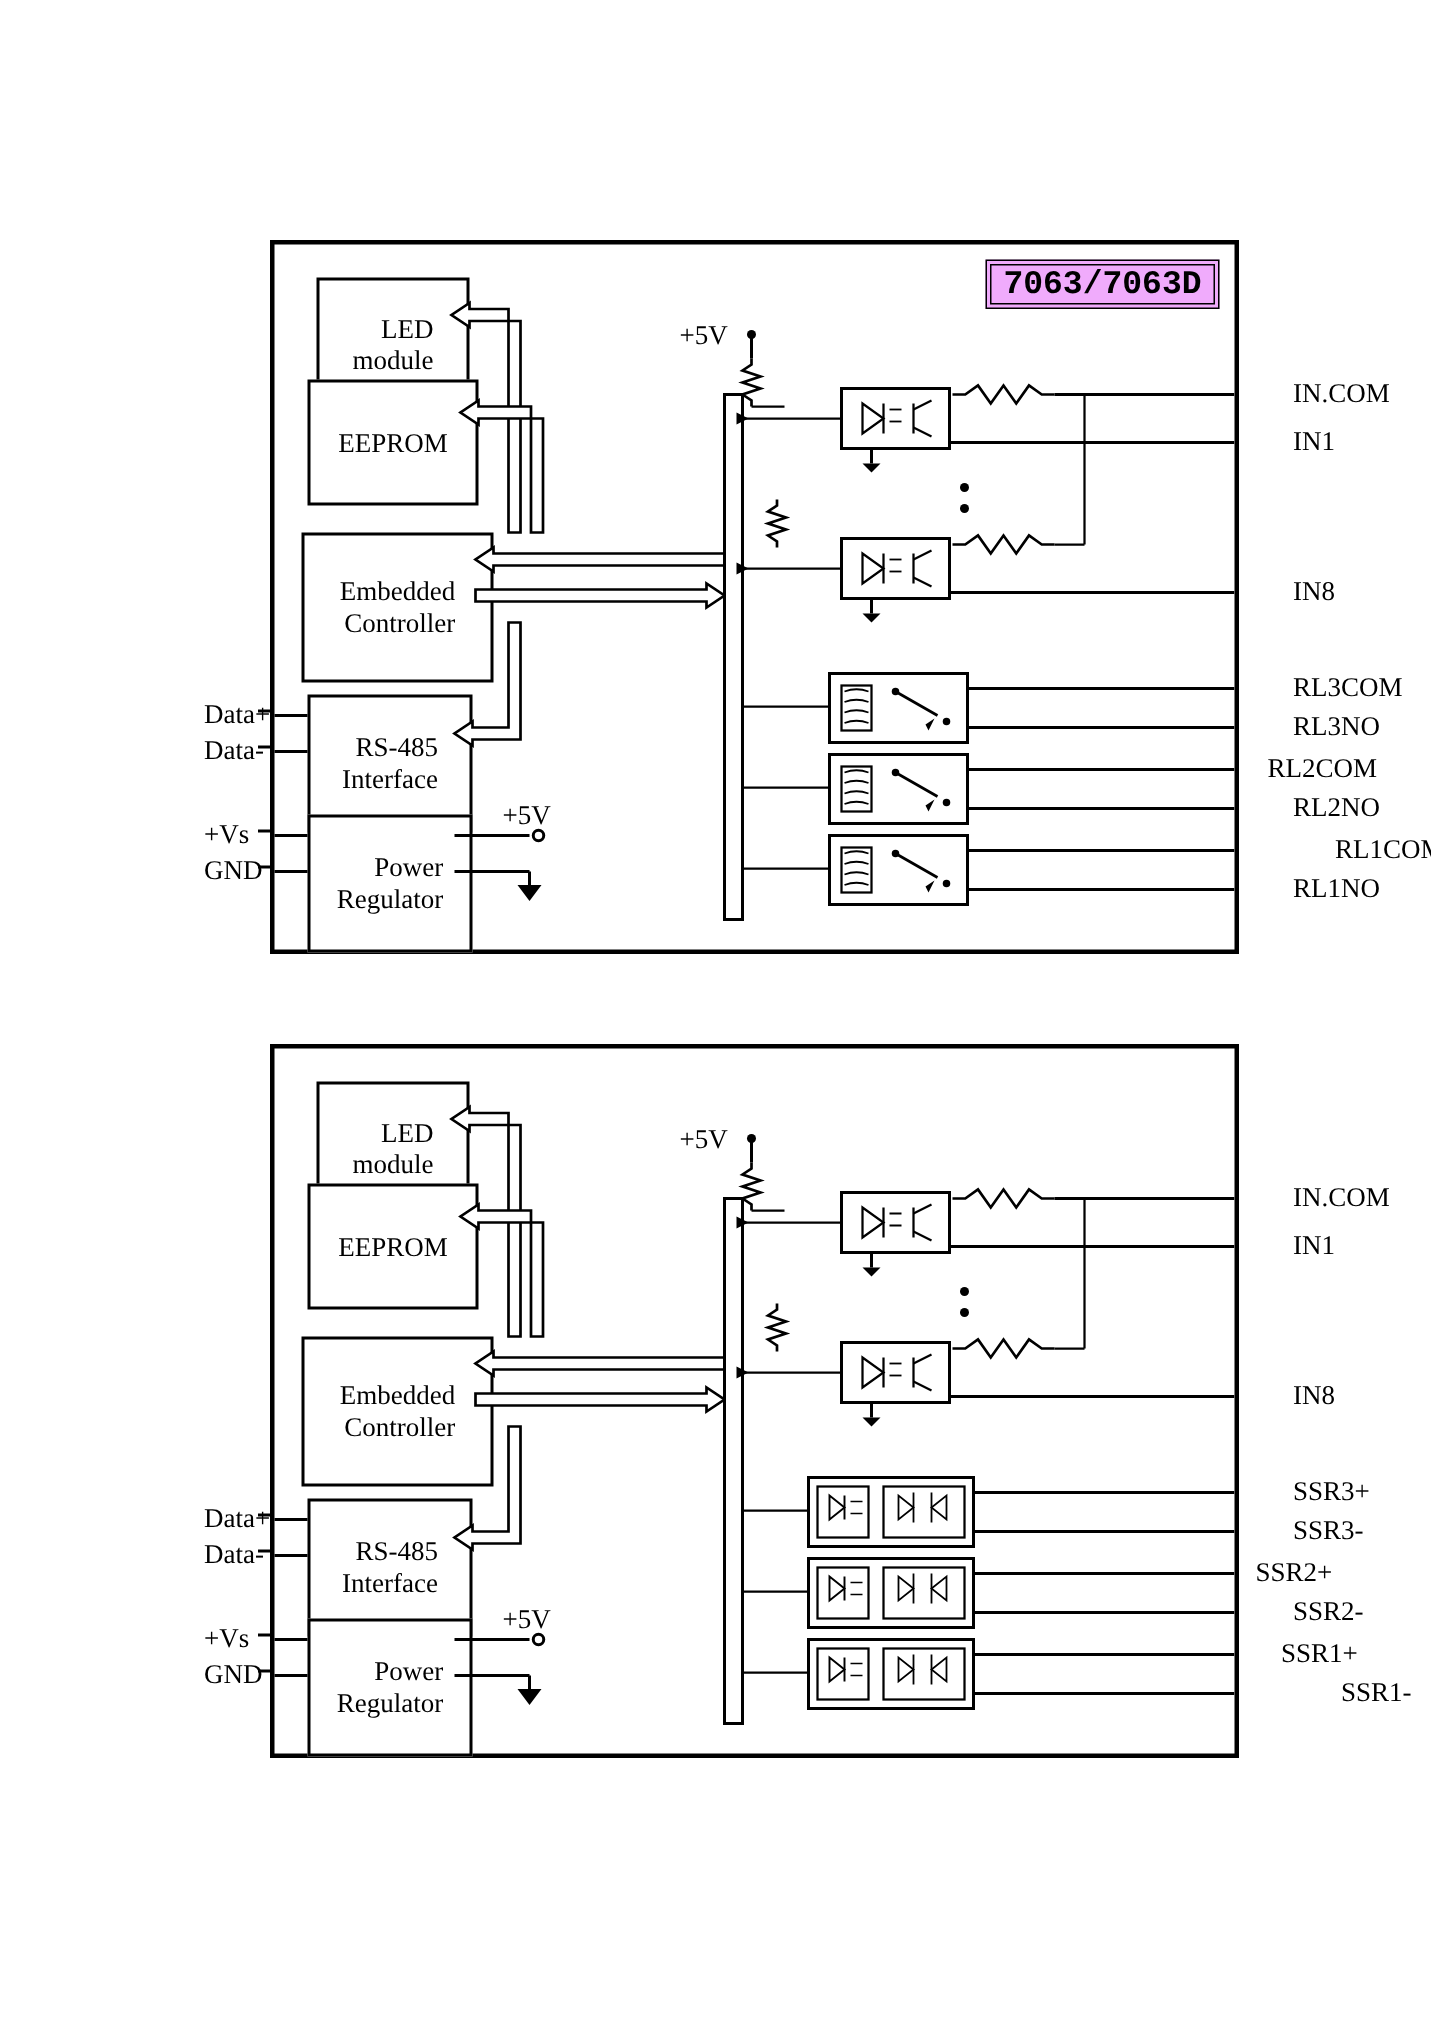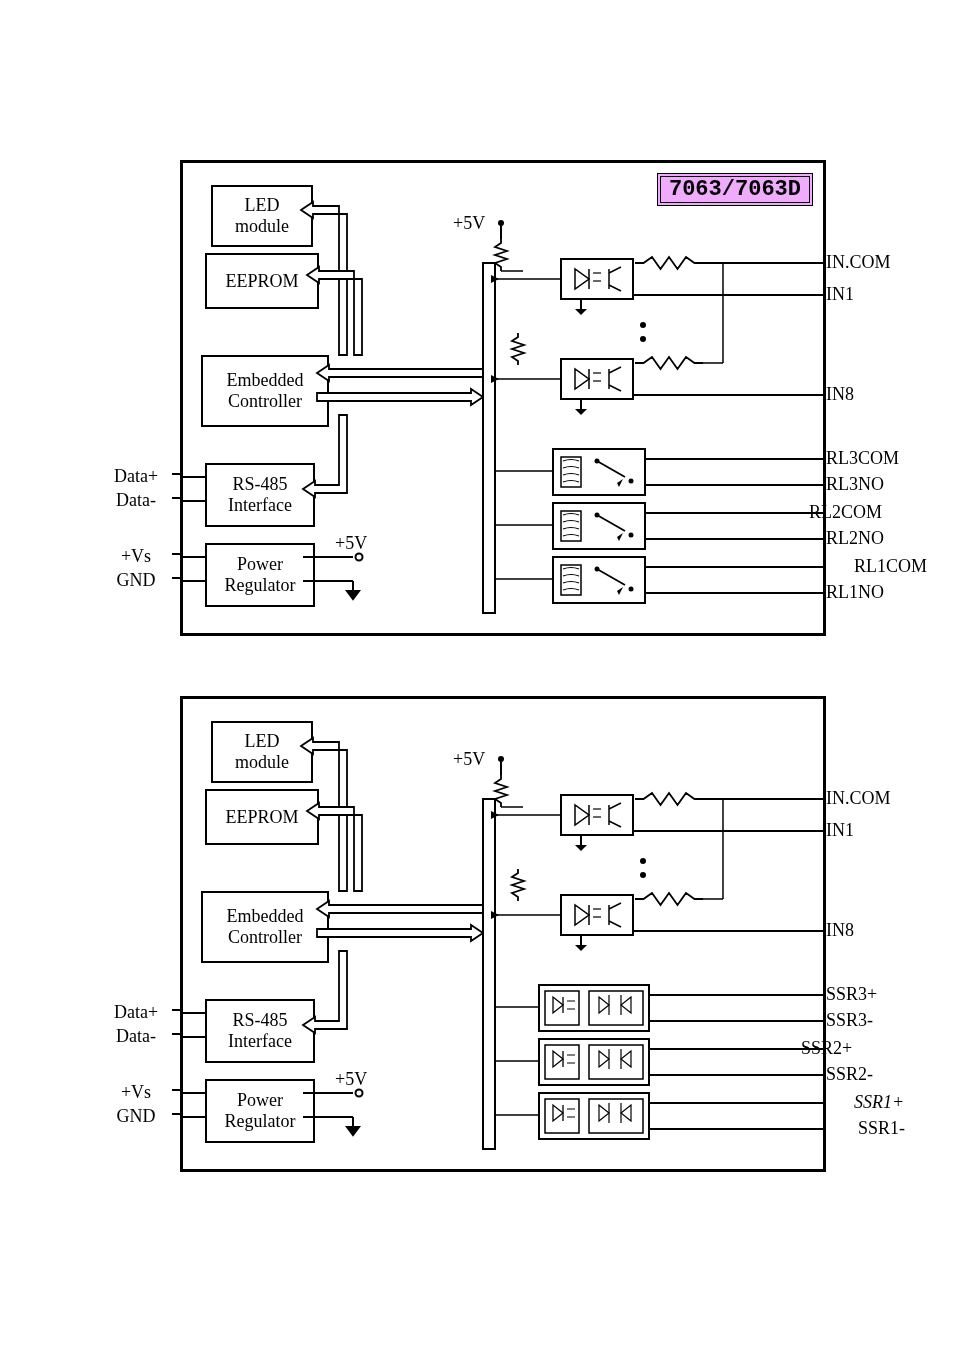--- a/index.html
+++ b/index.html
@@ -33,36 +33,37 @@
     padding: 0 8px;
     font-family: "Courier New", monospace;
     font-size: 22px;
     font-weight: bold;
     background: #f0abfc;
   }
   .block {
     position: absolute;
     border: 2px solid #000;
     background: #fff;
-    text-align: center;
+    text-align: right;
     font-size: 18px;
     line-height: 1.15;
     display: flex;
     align-items: center;
     justify-content: center;
     flex-direction: column;
-    padding: 4px 4px;
+    padding: 18px 4px;
   }
   .ext-label {
     position: absolute;
     font-size: 18px;
     white-space: nowrap;
     text-align: right;
-  }
-  .ext-label.left { text-align: center; }
+    padding-left: 36px;
+  }
+  .ext-label.left { text-align: left; }
   .ext-label.right { text-align: left; }
   svg { display:block; }
   .pinline { stroke:#000; stroke-width:2; }
   .thinline { stroke:#000; stroke-width:1.5; }
 </style>
 </head>
 <body>
 
 <div class="page" id="root">
     <div class="diagram-wrap" style="margin-top: 160px;">
@@ -323,16 +324,16 @@
         <line x1="720" y1="406" x2="720" y2="406" class="pinline"></line>
         <line x1="720" y1="432" x2="720" y2="432" class="pinline"></line>
       </svg>
       <div class="ext-label right" style="left:726px;top:92px;">IN.COM</div>
       <div class="ext-label right" style="left:726px;top:124px;">IN1</div>
       <div class="ext-label right" style="left:726px;top:224px;">IN8</div>
       <div class="ext-label right" style="left:726px;top:288px;">SSR3+</div>
       <div class="ext-label right" style="left:726px;top:314px;">SSR3-</div>
       <div class="ext-label right" style="left:701px;top:342px;">SSR2+</div>
       <div class="ext-label right" style="left:726px;top:368px;text-align:center;">SSR2-</div>
-      <div class="ext-label right" style="left:754px;top:396px;font-style:italic;">SSR1+</div>
+      <div class="ext-label right" style="left:718px;top:396px;">SSR1+</div>
       <div class="ext-label right" style="left:726px;top:422px;margin-left:32px;">SSR1-</div>
     </div>
   </div>
 
 </body></html>

